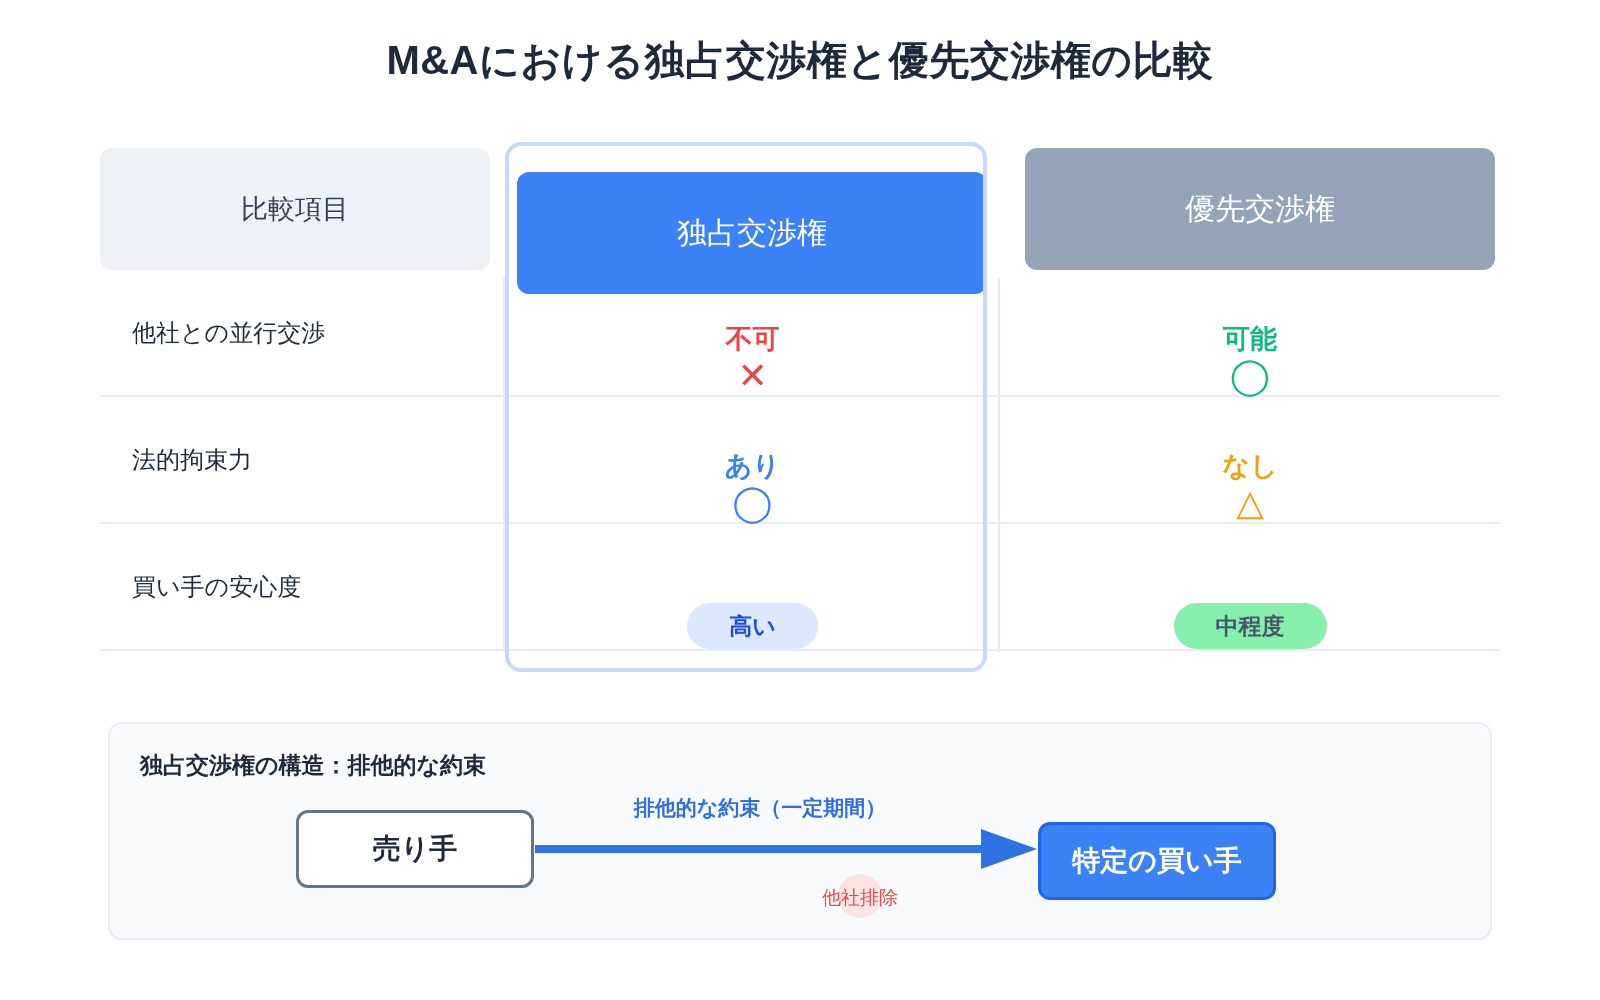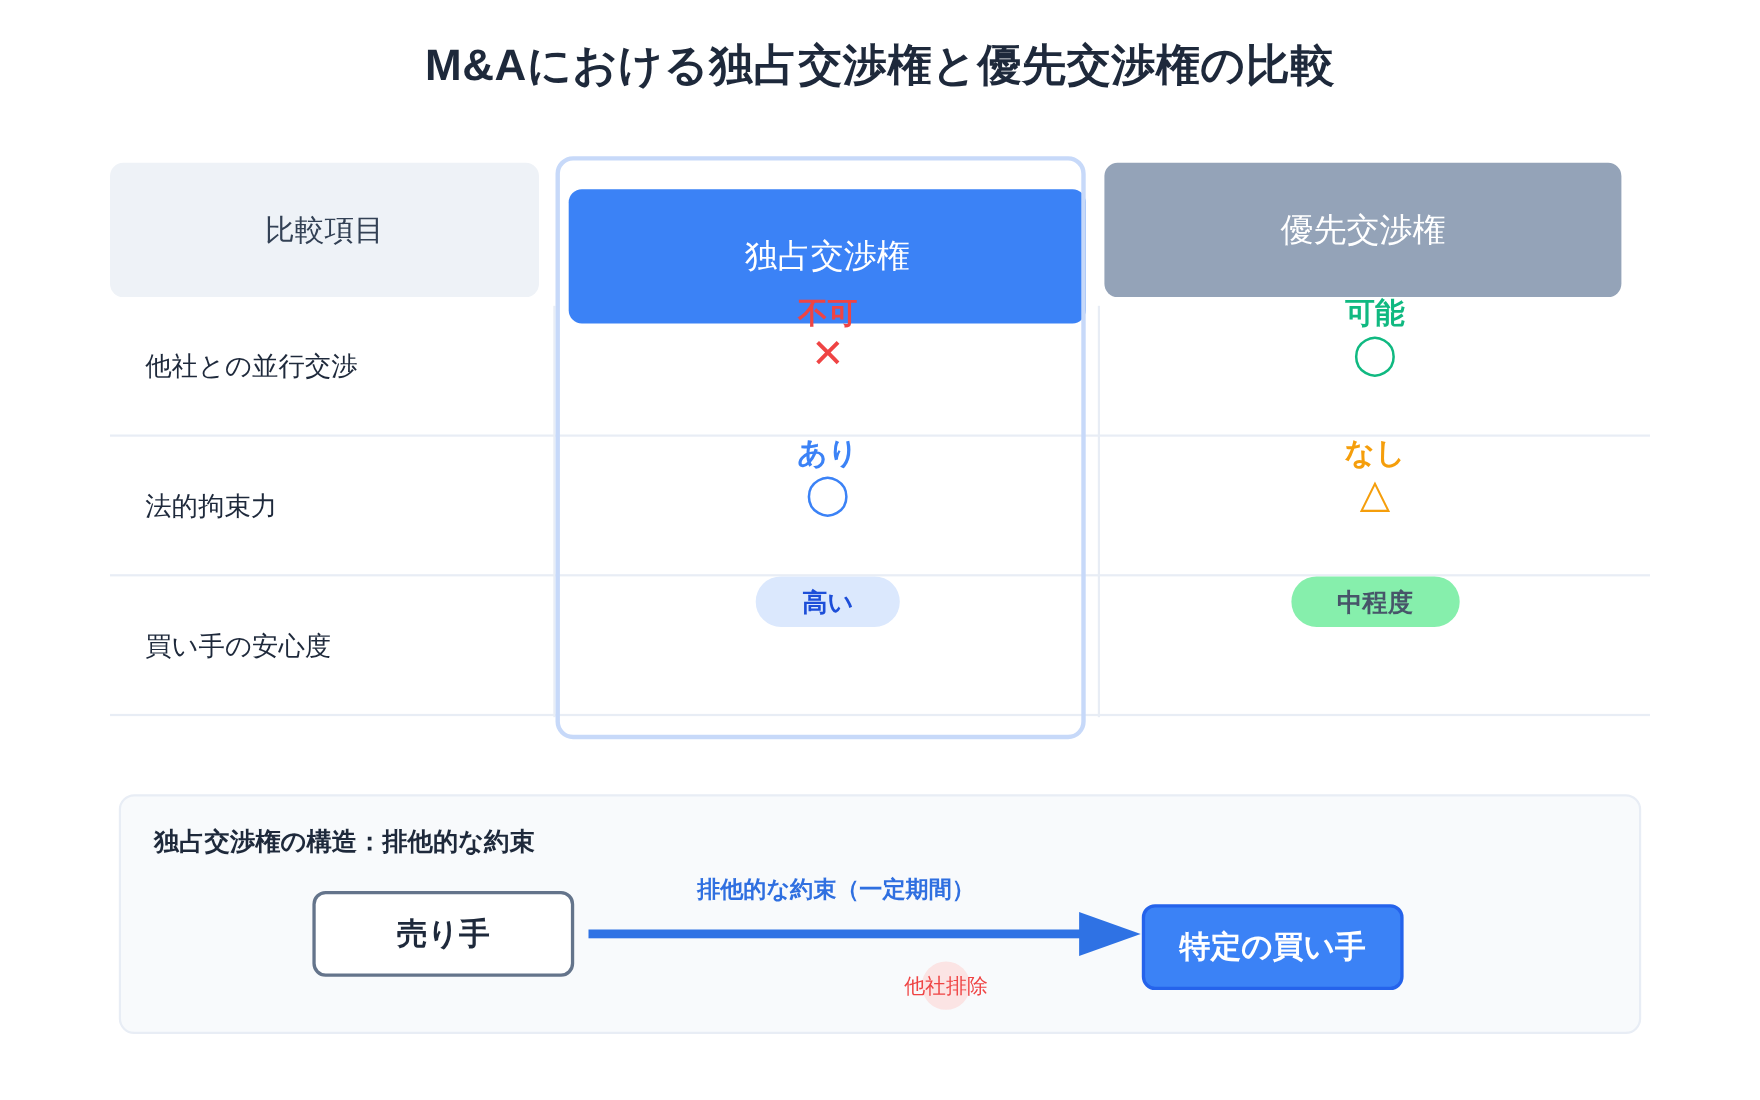--- a/index.html
+++ b/index.html
@@ -77,21 +77,21 @@
     color: #ffffff;
     width: 470px;
     margin-left: 12px;
     font-size: 30px;
     margin-top: 24px;
   }
   .head-b {
     background: #94a3b8;
     color: #ffffff;
     width: 470px;
-    margin-left: 4px;
+    margin-left: 25px;
     font-size: 30px;
   }
 
   
   .data-row {
     height: 125px;
     border-bottom: 2px solid #e8edf5;
     align-items: center;
   }
 
@@ -102,21 +102,21 @@
     display: flex;
     align-items: center;
     height: 125px;
   }
 
   .val-cell {
     height: 125px;
     display: flex;
     flex-direction: column;
     align-items: center;
-    justify-content: flex-start;
+    justify-content: flex-end;
     gap: 2px;
   }
 
   .val-text {
     font-size: 27px;
     font-weight: bold;
     line-height: 1.15;
   }
   .val-mark {
     font-size: 36px;
@@ -197,21 +197,21 @@
   .node {
     position: absolute;
     display: flex;
     align-items: center;
     justify-content: center;
     font-size: 28px;
     font-weight: bold;
     box-sizing: border-box;
   }
   .node-seller {
-    left: 174px;
+    left: 186px;
     top: 0px;
     width: 238px;
     height: 78px;
     background: #ffffff;
     border: 3px solid #64748b;
     border-radius: 12px;
     color: #1e293b;
   }
   .node-buyer {
     left: 928px;

